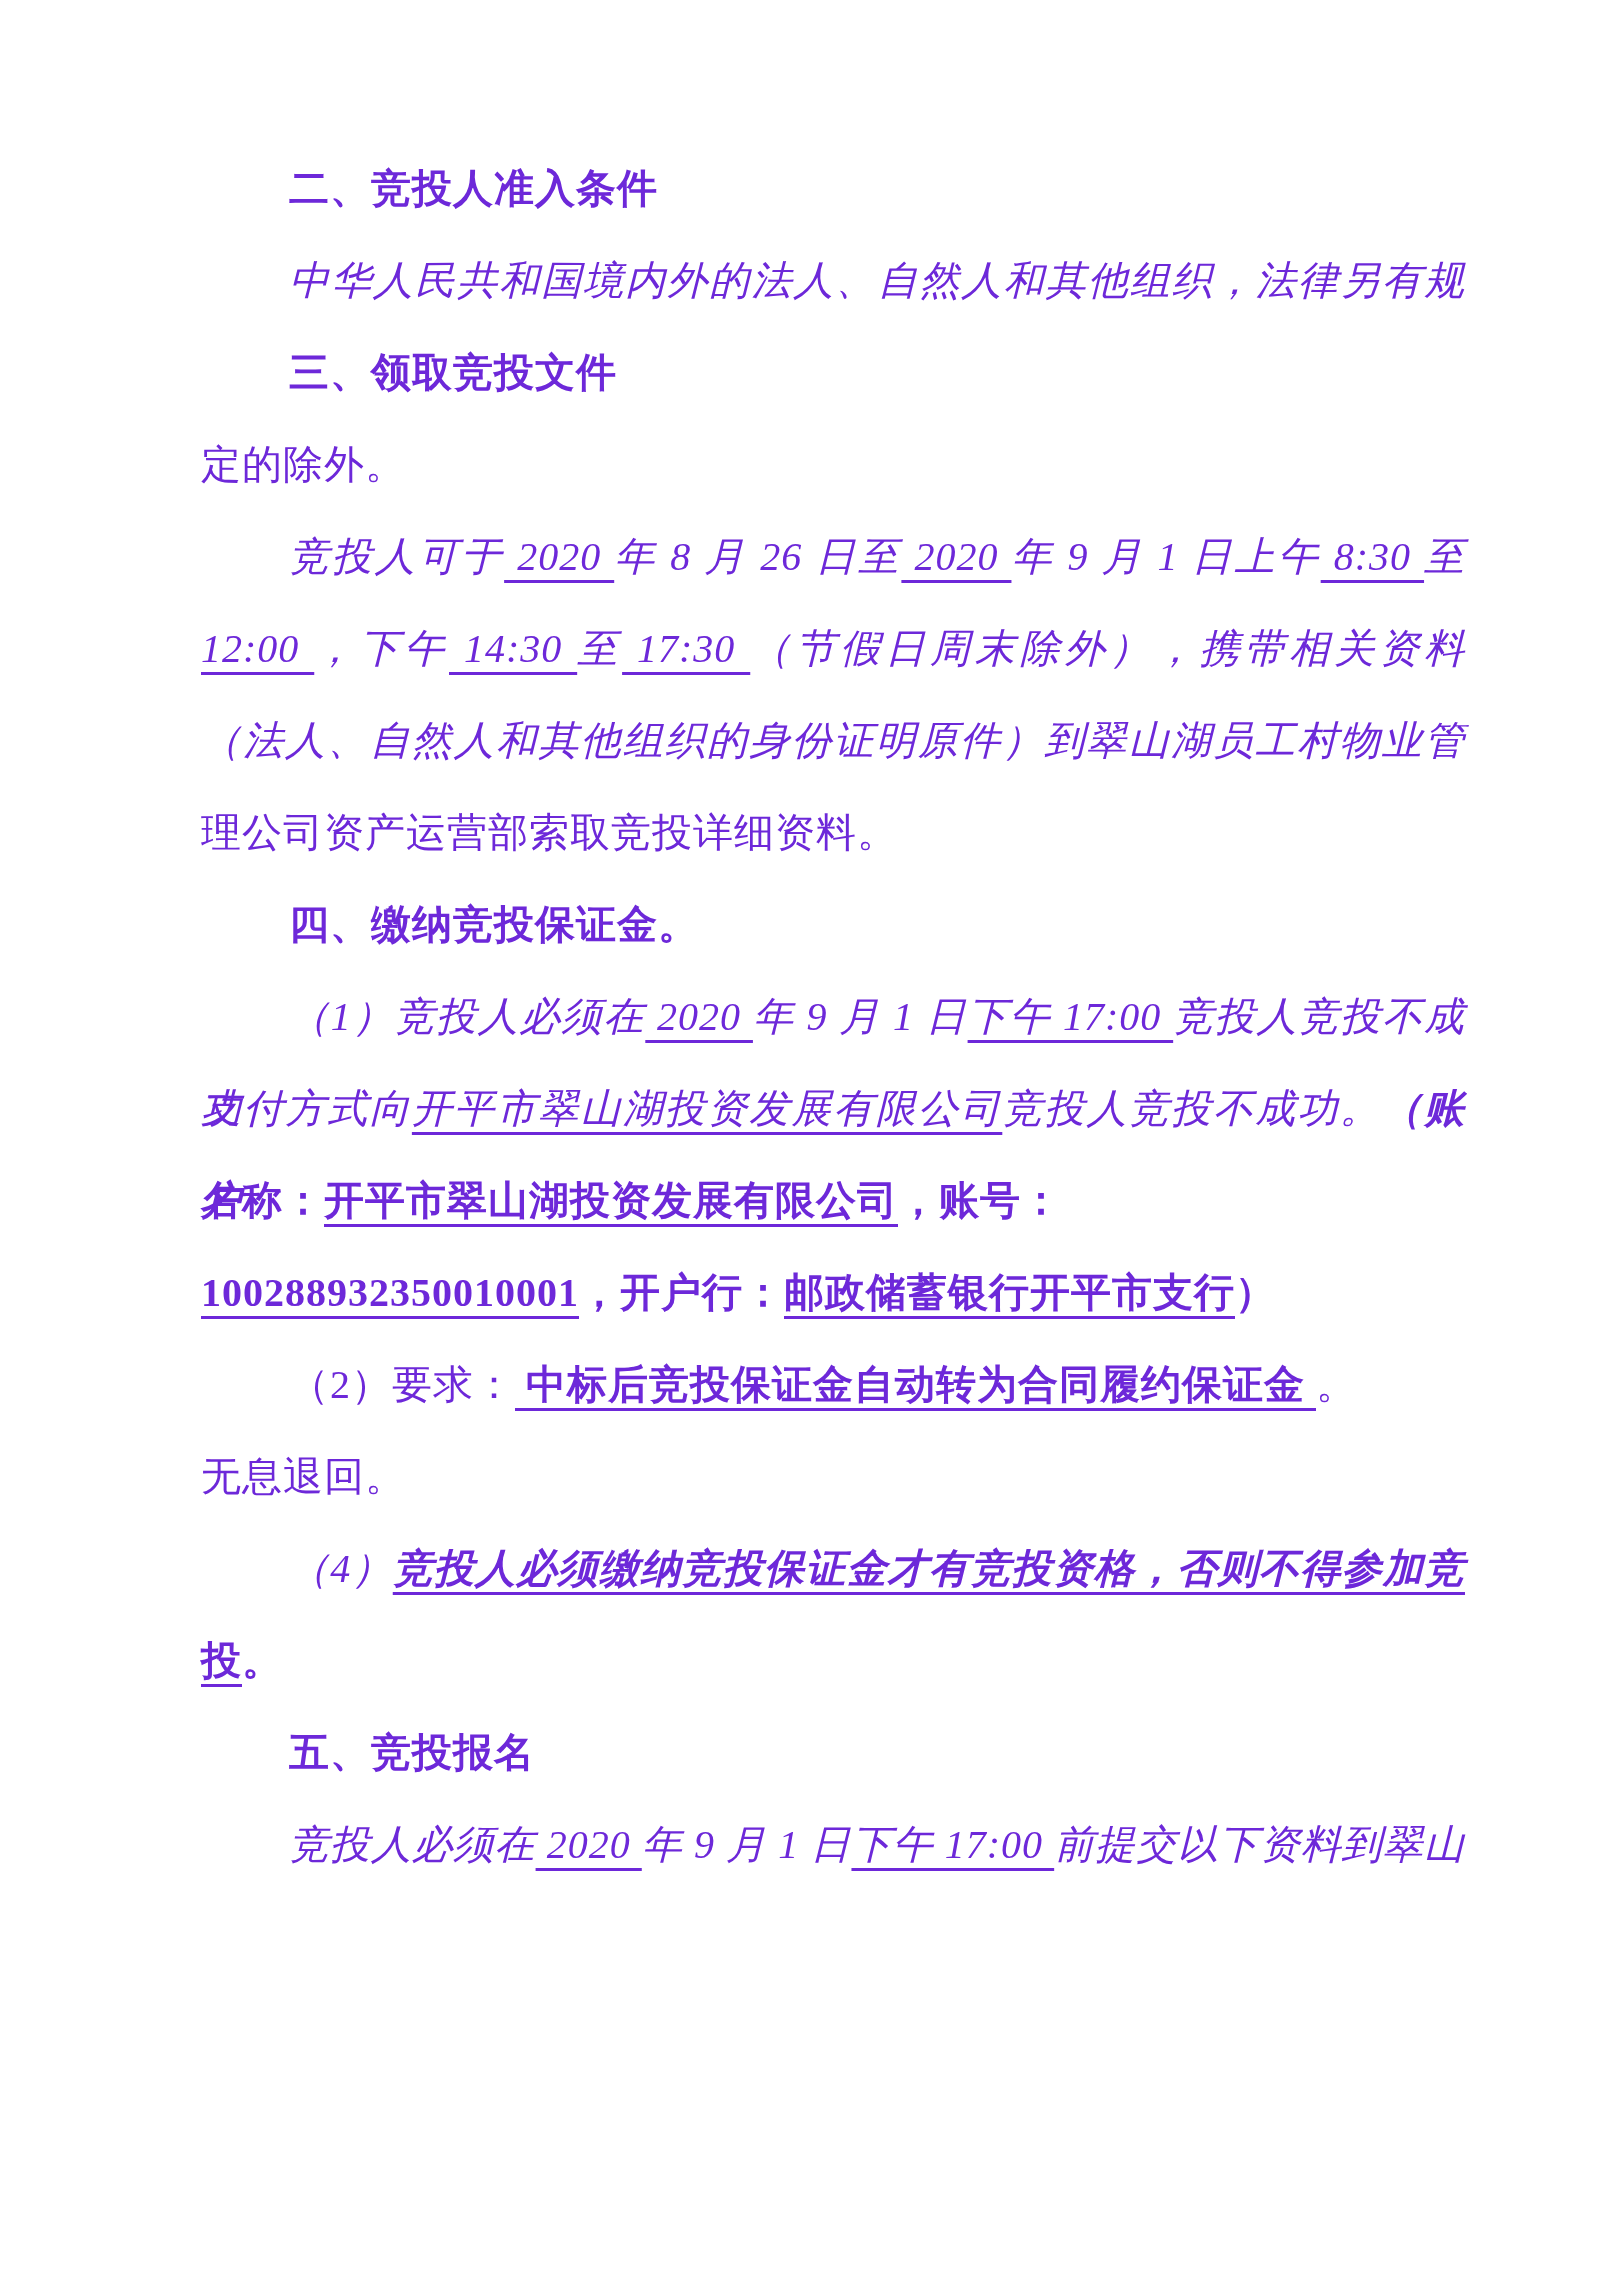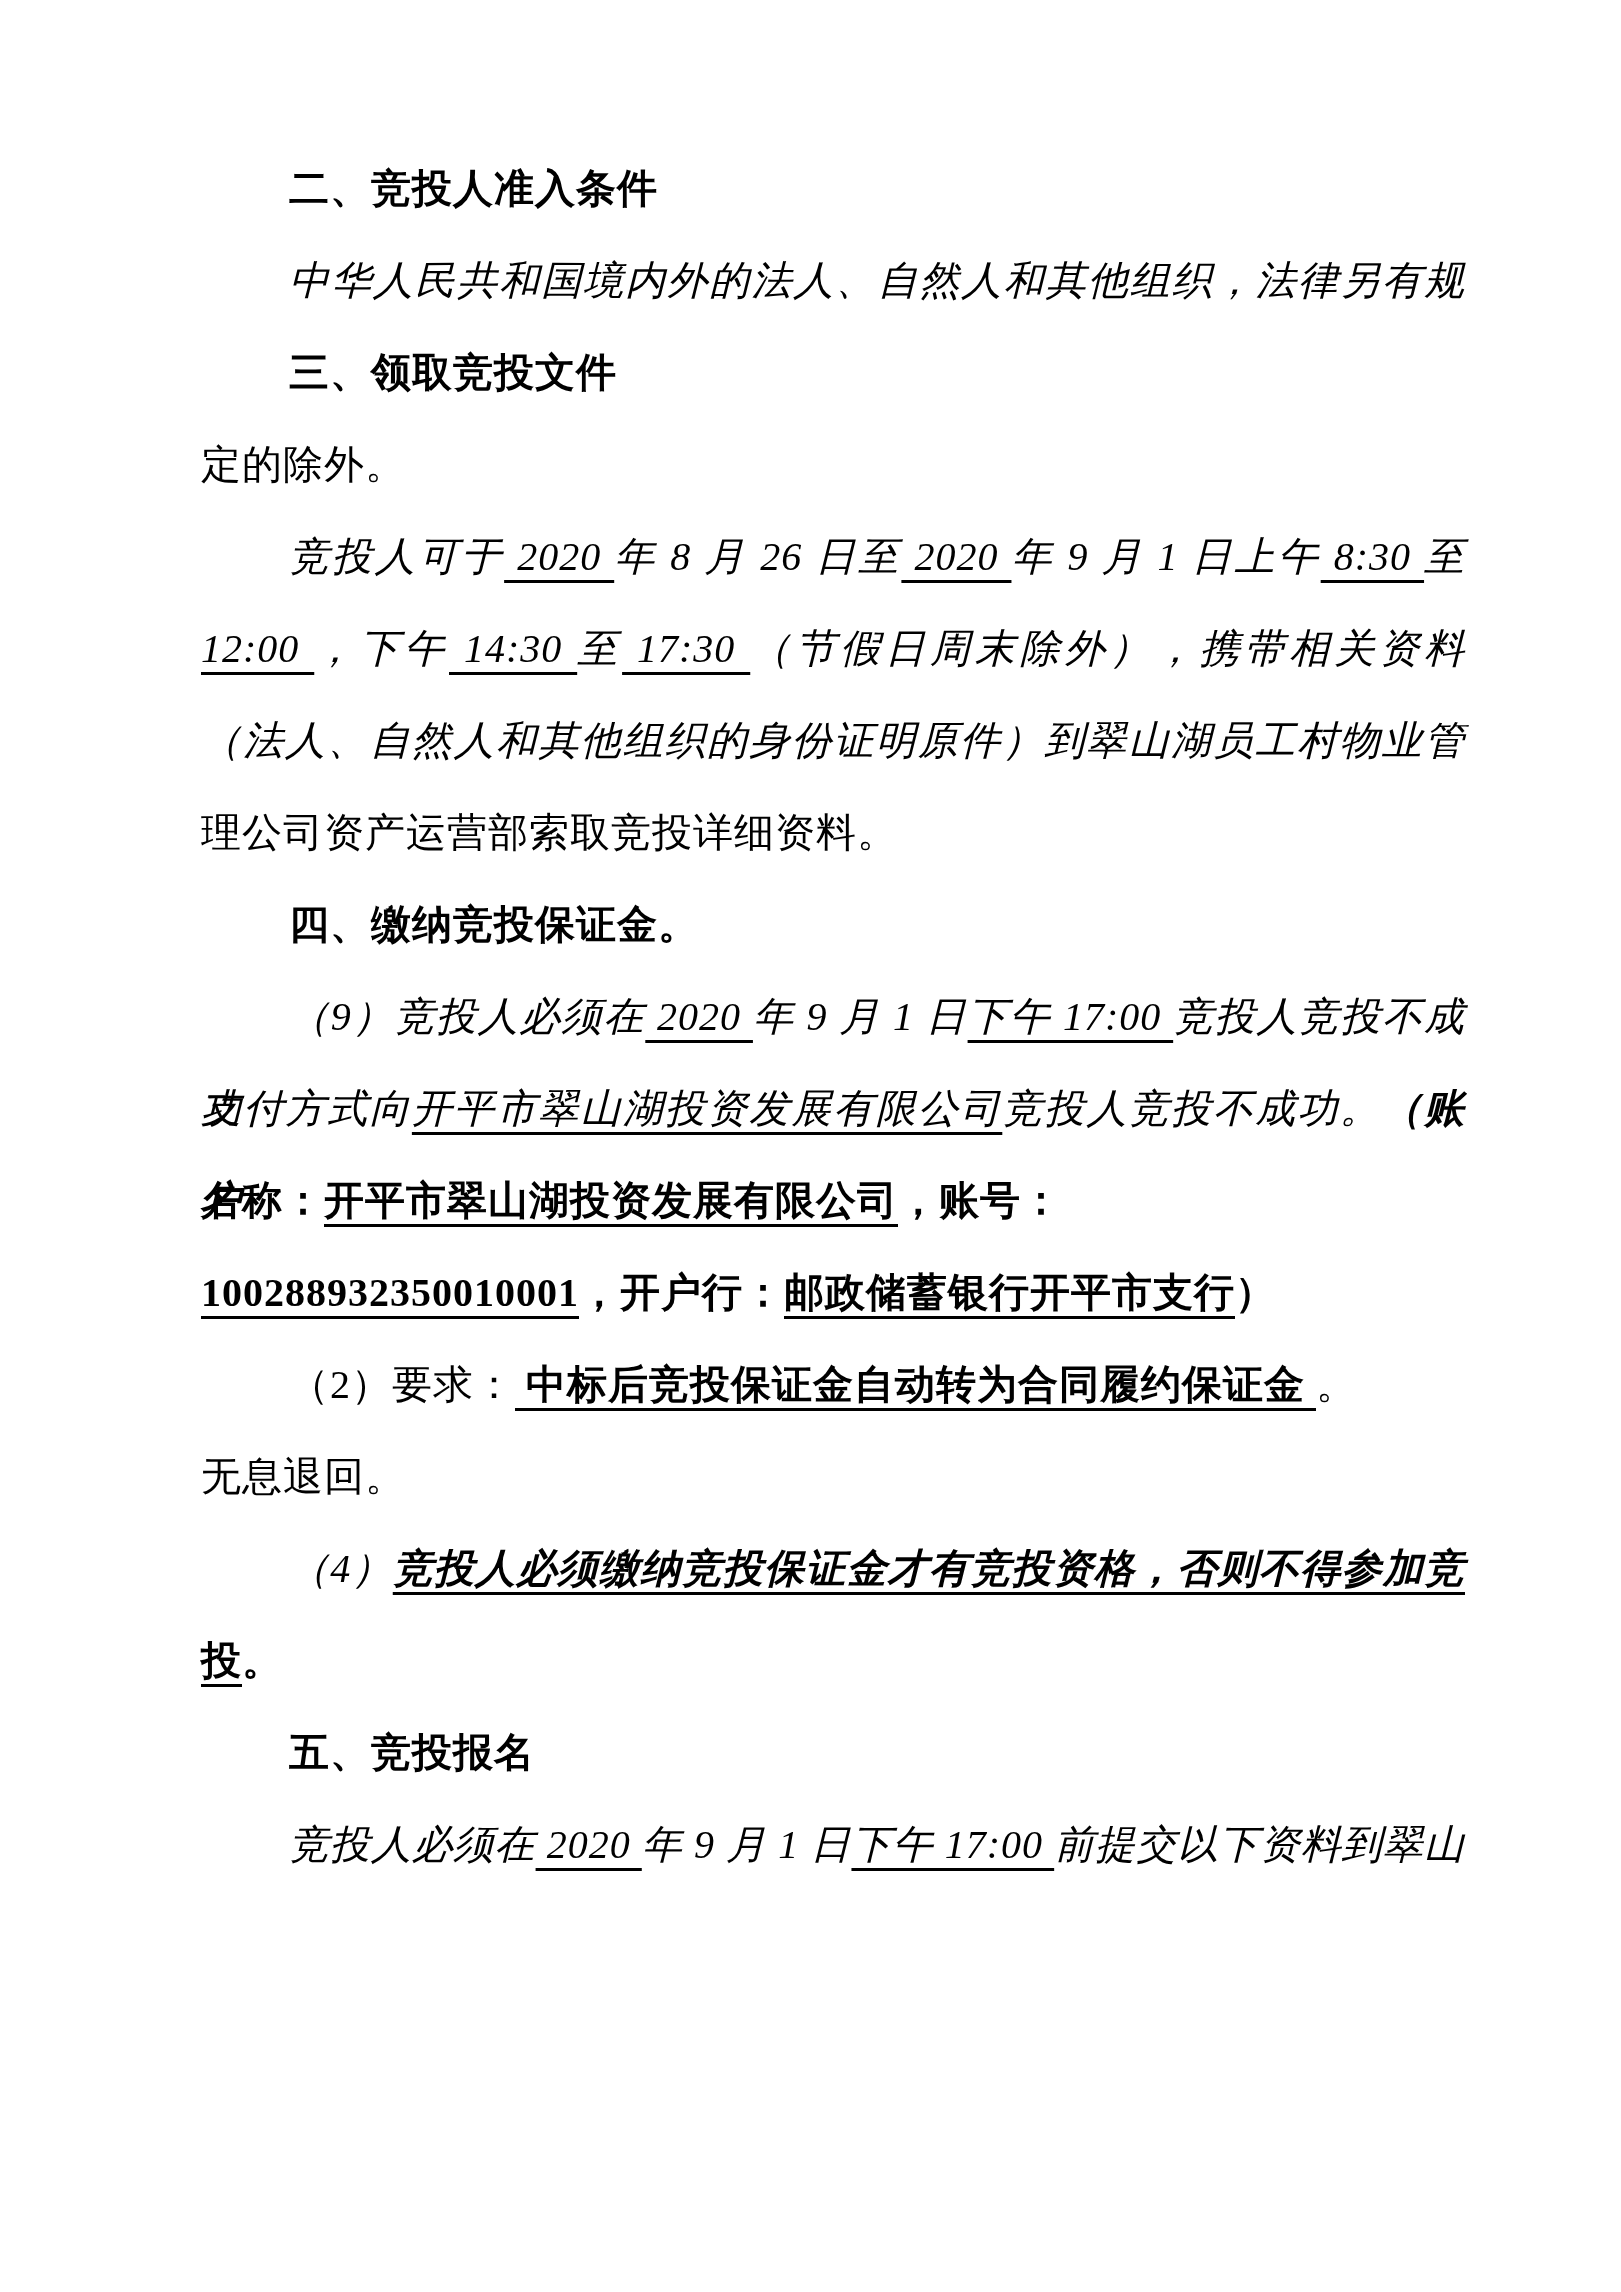--- a/index.html
+++ b/index.html
@@ -7,21 +7,21 @@
     padding: 0;
     background: #ffffff;
   }
   .page {
     position: relative;
     width: 1621px;
     height: 2293px;
     background: #ffffff;
     overflow: hidden;
     font-family: "Liberation Serif", "DejaVu Serif", serif;
-    color: #000000;
+    color: #6d28d9;
   }
   .doc {
     position: absolute;
     left: 201px;
     top: 143px;
     width: 1264px;
   }
   .line {
     height: 92px;
     line-height: 92px;
@@ -58,21 +58,21 @@
   <div class="doc" id="doc">
       <div class="line ind"><span class="b">二、竞投人准入条件</span></div>
       <div class="line jf ind"><span class="">中华人民共和国境内外的法人、自然人和其他组织，法律另有规</span></div>
       <div class="line ind"><span class="b">三、领取竞投文件</span></div>
       <div class="line"><span class="">定的除外。</span></div>
       <div class="line jf ind"><span class="">竞投人可于</span><span class=" u"> 2020 </span><span class="">年 8 月 26 日至</span><span class=" u"> 2020 </span><span class="">年 9 月 1 日上午</span><span class=" u"> 8:30 </span><span class="">至</span></div>
       <div class="line jf"><span class=" u">12:00 </span><span class="">，下午</span><span class=" u"> 14:30 </span><span class="">至</span><span class=" u"> 17:30 </span><span class="">（节假日周末除外），携带相关资料</span></div>
       <div class="line jf"><span class="">（法人、自然人和其他组织的身份证明原件）到翠山湖员工村物业管</span></div>
       <div class="line"><span class="">理公司资产运营部索取竞投详细资料。</span></div>
       <div class="line ind"><span class="b">四、缴纳竞投保证金。</span></div>
-      <div class="line jf ind"><span class="">（9）竞投人必须在</span><span class=" u"> 2020 </span><span class="">年 9 月 1 日</span><span class=" u">下午 17:00 </span><span class="">竞投人竞投不成功</span></div>
+      <div class="line jf ind"><span class="">（1）竞投人必须在</span><span class=" u"> 2020 </span><span class="">年 9 月 1 日</span><span class=" u">下午 17:00 </span><span class="">竞投人竞投不成功</span></div>
       <div class="line jf"><span class="">支付方式向</span><span class=" u">开平市翠山湖投资发展有限公司</span><span class="">竞投人竞投不成功。</span><span class="b">（账户</span></div>
       <div class="line"><span class="b">名称：</span><span class="b u">开平市翠山湖投资发展有限公司</span><span class="b">，账号：</span></div>
       <div class="line"><span class="b u">100288932350010001</span><span class="b">，开户行：</span><span class="b u">邮政储蓄银行开平市支行</span><span class="b">）</span></div>
       <div class="line ind"><span class="">（2）要求：</span><span class="b u"> 中标后竞投保证金自动转为合同履约保证金 </span><span class="">。</span></div>
       <div class="line"><span class="">无息退回。</span></div>
       <div class="line jf ind"><span class="">（4）</span><span class="b u">竞投人必须缴纳竞投保证金才有竞投资格，否则不得参加竞</span></div>
       <div class="line"><span class="b u">投</span><span class="b">。</span></div>
       <div class="line ind"><span class="b">五、竞投报名</span></div>
       <div class="line jf ind"><span class="">竞投人必须在</span><span class=" u"> 2020 </span><span class="">年 9 月 1 日</span><span class=" u">下午 17:00 </span><span class="">前提交以下资料到翠山</span></div>
     </div>

